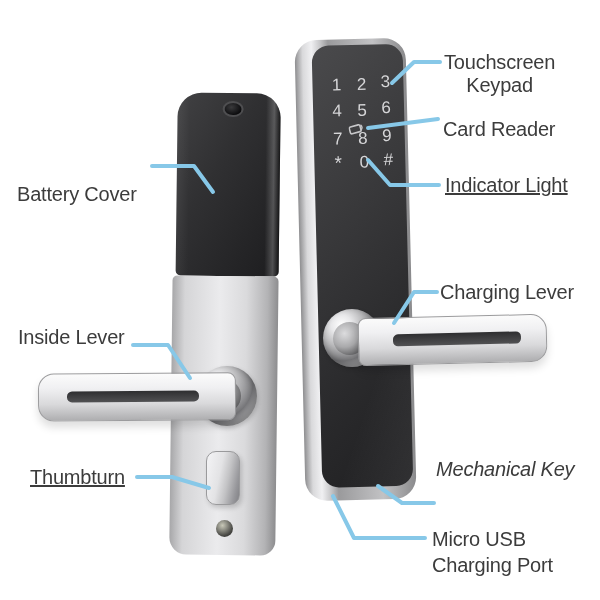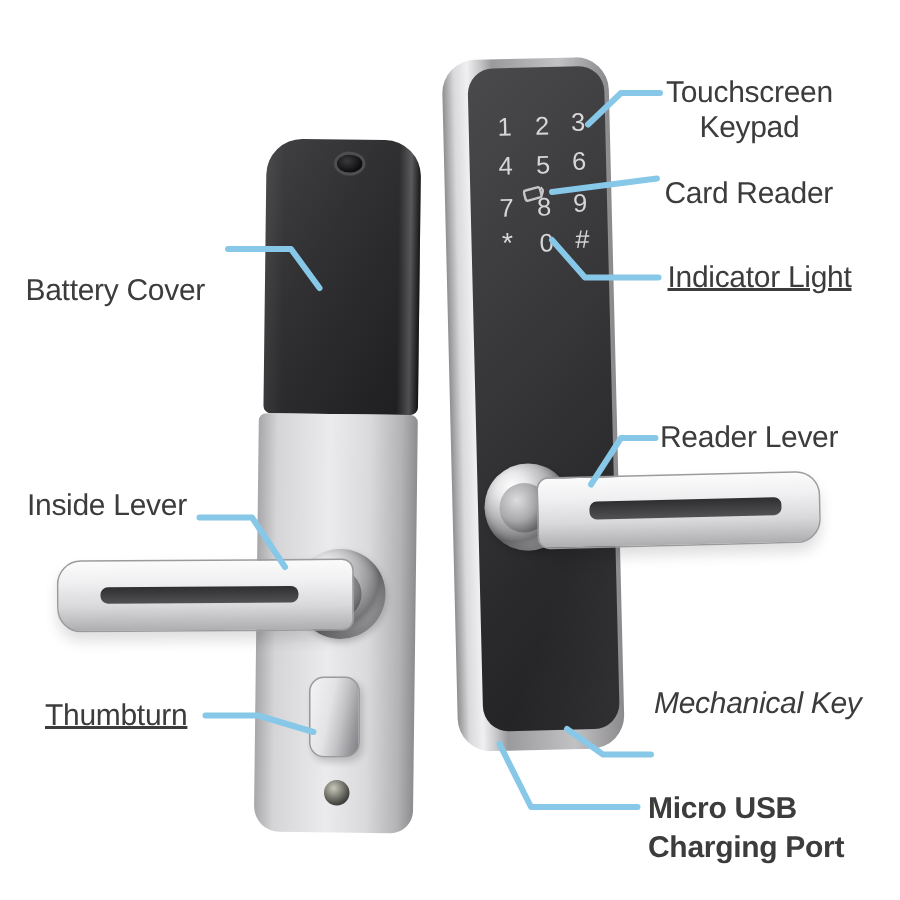--- a/index.html
+++ b/index.html
@@ -9,21 +9,21 @@
   }
   .stage{position:absolute;inset:0;}
 
   
   .label{
     position:absolute;color:#3c3c3c;font-size:20px;letter-spacing:-0.2px;
     white-space:nowrap;line-height:24px;
   }
   .label.lh23{line-height:23px;text-align:center;}
   .label.lh30{line-height:30px;font-style:italic;}
-  .label.lh26{line-height:26px;font-weight:bold;}
+  .label.lh26{line-height:26px;}
 
   #lbl-battery{left:17px;top:158px;margin-top:24px;}
   #lbl-inside-lever{left:18px;top:325px;}
   #lbl-thumbturn{left:30px;top:465px;text-decoration:underline;}
   #lbl-touchscreen{left:444px;top:51px;}
   #lbl-card-reader{left:443px;top:117px;}
   #lbl-indicator{left:445px;top:173px;text-decoration:underline;}
   #lbl-outside-lever{left:440px;top:280px;}
   #lbl-keyhole{left:436px;top:454px;}
   #lbl-usb{left:432px;top:526px;}
@@ -187,21 +187,21 @@
   <div class="label" id="lbl-battery">Battery Cover</div>
   <div class="label" id="lbl-inside-lever">Inside Lever</div>
   <div class="label" id="lbl-thumbturn">Thumbturn</div>
 
   <div class="label lh23" id="lbl-touchscreen">
     <div>Touchscreen</div>
     <div>Keypad</div>
   </div>
   <div class="label" id="lbl-card-reader">Card Reader</div>
   <div class="label" id="lbl-indicator">Indicator Light</div>
-  <div class="label" id="lbl-outside-lever">Reader Lever</div>
+  <div class="label" id="lbl-outside-lever">Charging Lever</div>
   <div class="label lh30" id="lbl-keyhole">
     <div>Mechanical Key</div>
   </div>
   <div class="label lh26" id="lbl-usb">
     <div>Micro USB</div>
     <div>Charging Port</div>
   </div>
 
 </div>
 

